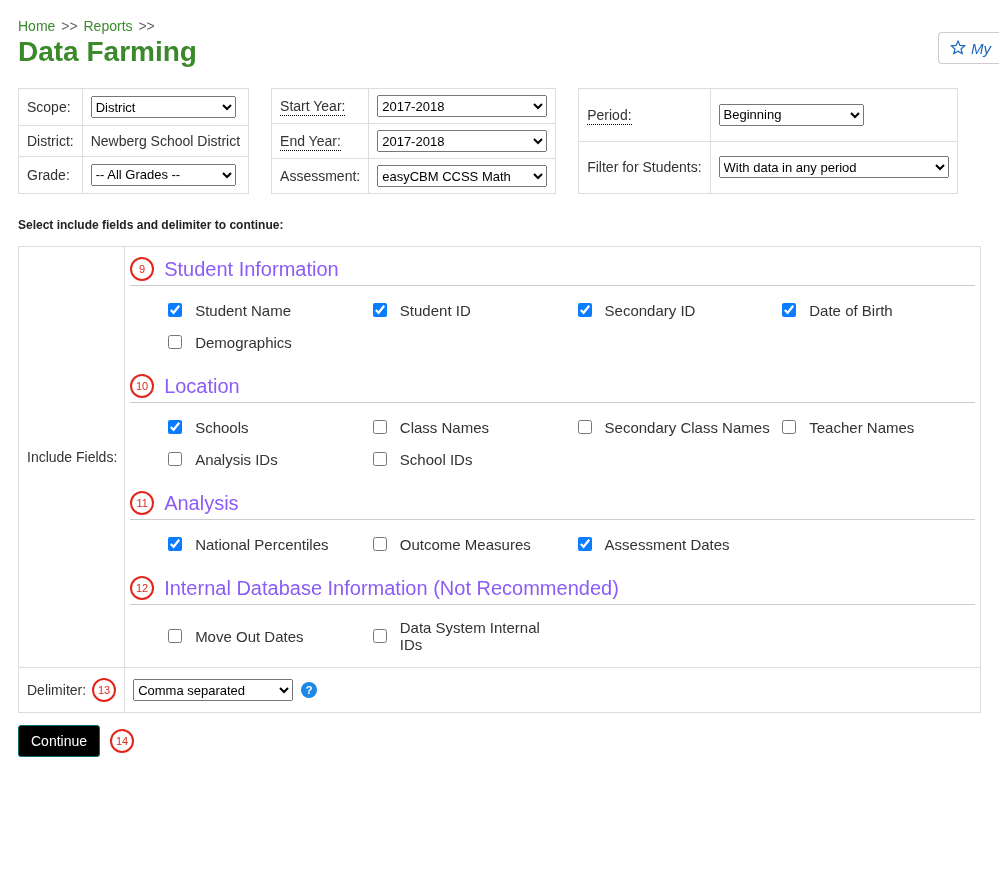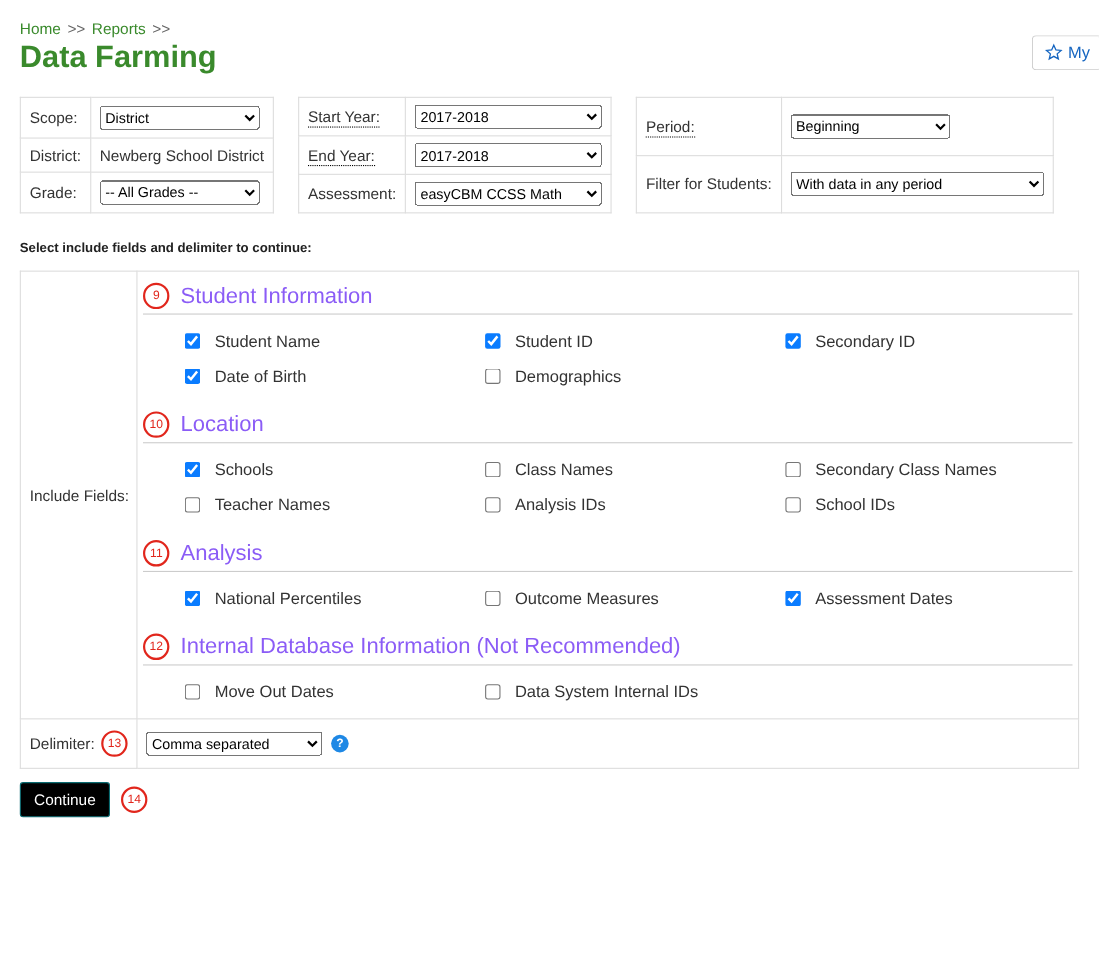--- a/index.html
+++ b/index.html
@@ -29,21 +29,21 @@
     border-right: none;
     border-radius: 4px 0 0 4px;
     padding: 6px 8px 6px 10px;
     background: #fff;
     display: flex;
     align-items: center;
     gap: 4px;
   }
   .top-right svg { width: 18px; height: 18px; }
   .star-path { fill: none; stroke: #1565c0; stroke-width: 1.6; }
-  .top-right span { color: #1565c0; font-size: 15px; }
+  .top-right span { color: #1565c0; font-size: 15px; font-style: italic; }
 
   .filters-row { display: flex; gap: 22px; margin-bottom: 18px; }
   .filters-table { border: 1px solid #ddd; border-collapse: collapse; }
   .filters-table td {
     border: 1px solid #ddd;
     padding: 6px 8px;
     vertical-align: middle;
   }
   .filters-table td.label-cell {
     font-size: 14px;
@@ -92,21 +92,21 @@
   .section-header h3 {
     font-size: 20px;
     font-weight: 500;
     margin: 0;
     color: #8b5cf6;
   }
   .section-block { margin-left: 34px; margin-bottom: 22px; }
   .section-block:last-child { margin-bottom: 4px; }
   .fields-grid {
     display: grid;
-    grid-template-columns: repeat(3, 1fr);
+    grid-template-columns: repeat(4, 1fr);
     row-gap: 12px;
     column-gap: 8px;
   }
   .field-item { display:flex; align-items:center; gap:10px; font-size:15px; }
   .field-item input[type="checkbox"] {
     width: 14px; height: 14px;
     accent-color: #0a7cff;
   }
   .annot {
     width: 24px; height: 24px;

